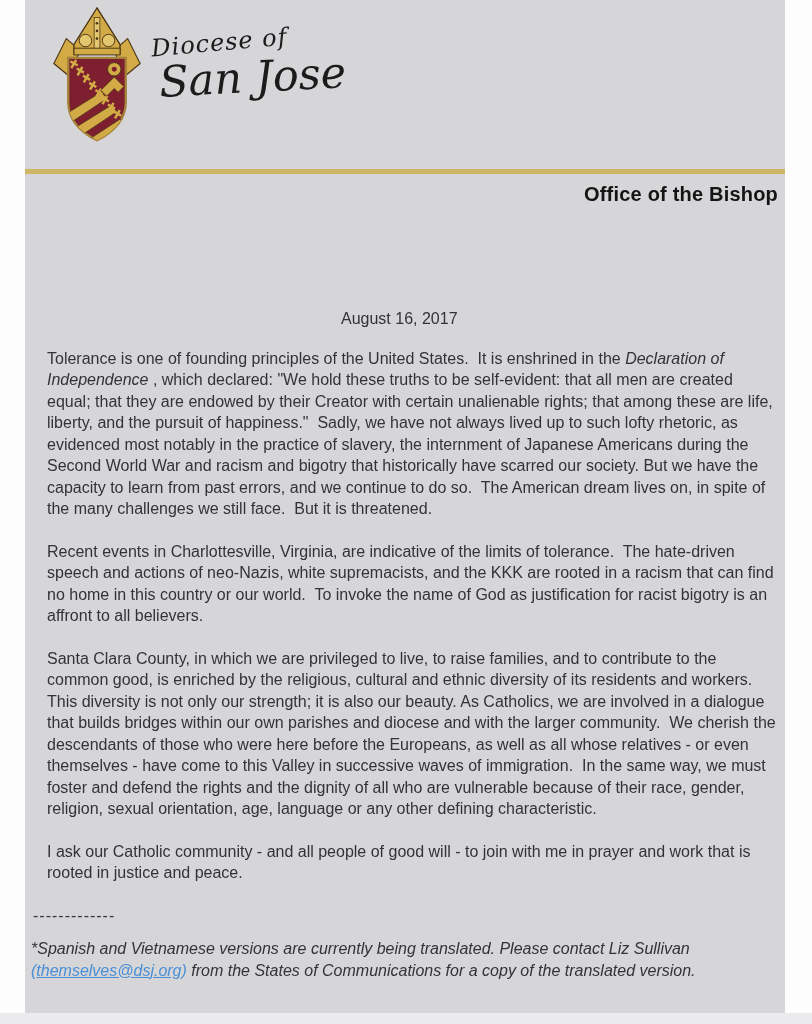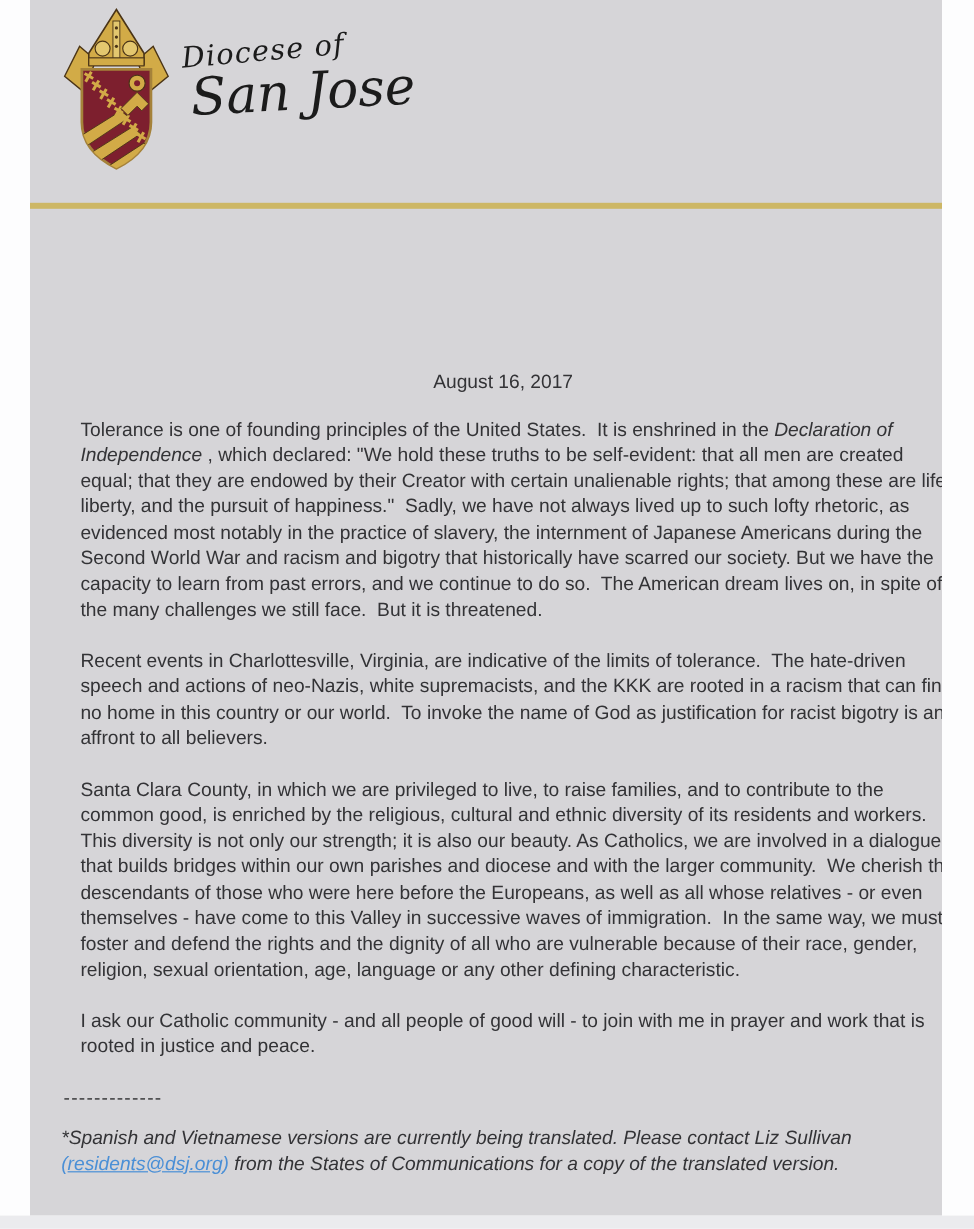--- a/index.html
+++ b/index.html
@@ -31,21 +31,21 @@
   .gold-rule {
     position:absolute; left:0; top:169px; width:760px; height:5px;
     background:#cdb765;
   }
   .office-title {
     position:absolute; top:183px; right:7px;
     font-size:20px; font-weight:700; color:#141414; letter-spacing:0.2px;
   }
   
   .letter {
-    position:absolute; left:26px; top:308px; width:746px;
+    position:absolute; left:6px; top:308px; width:746px;
     font-size:16px; line-height:21.5px; color:#333336;
   }
   .letter p { margin:0 0 21px 16px; white-space:pre-wrap; }
   .date { margin-left:310px; margin-bottom:18px; white-space:pre-wrap; }
   .separator { margin:9px 0 8px 2px; letter-spacing:1px; color:#3a3a3c; }
   .footnote { font-style:italic; margin-top:12px; }
   .footnote a, .paren {
     color:#4a8fd6; text-decoration:none;
   }
   .footnote a { text-decoration:underline; }
@@ -100,32 +100,33 @@
     <circle cx="70" cy="66" r="2.6" fill="#7d1f2e"></circle>
   </svg>
 
   <div class="wordmark">
     <div class="wordmark-line1">Diocese of</div>
     <div class="wordmark-line2">San Jose</div>
   </div>
 
   <div class="gold-rule"></div>
 
+  <div class="office-title">Office of the Bishop</div>
 
   <div class="letter">
     <div class="date">August 16, 2017</div>
 
     <p><span>Tolerance is one of founding principles of the United States.  It is enshrined in the </span><em>Declaration of Independence</em><span> , which declared: "We hold these truths to be self-evident: that all men are created equal; that they are endowed by their Creator with certain unalienable rights; that among these are life, liberty, and the pursuit of happiness."  Sadly, we have not always lived up to such lofty rhetoric, as evidenced most notably in the practice of slavery, the internment of Japanese Americans during the Second World War and racism and bigotry that historically have scarred our society. But we have the capacity to learn from past errors, and we continue to do so.  The American dream lives on, in spite of the many challenges we still face.  But it is threatened.</span></p>
 
     <p>Recent events in Charlottesville, Virginia, are indicative of the limits of tolerance.  The hate-driven speech and actions of neo-Nazis, white supremacists, and the KKK are rooted in a racism that can find no home in this country or our world.  To invoke the name of God as justification for racist bigotry is an affront to all believers.</p>
 
     <p>Santa Clara County, in which we are privileged to live, to raise families, and to contribute to the common good, is enriched by the religious, cultural and ethnic diversity of its residents and workers. This diversity is not only our strength; it is also our beauty. As Catholics, we are involved in a dialogue that builds bridges within our own parishes and diocese and with the larger community.  We cherish the descendants of those who were here before the Europeans, as well as all whose relatives - or even themselves - have come to this Valley in successive waves of immigration.  In the same way, we must foster and defend the rights and the dignity of all who are vulnerable because of their race, gender, religion, sexual orientation, age, language or any other defining characteristic.</p>
 
     <p>I ask our Catholic community - and all people of good will - to join with me in prayer and work that is rooted in justice and peace.</p>
 
     <div class="separator">-------------</div>
 
-    <div class="footnote"><span>*Spanish and Vietnamese versions are currently being translated. Please contact Liz Sullivan </span><span class="paren">(</span><a href="#">residents@dsj.org</a><span class="paren">)</span><span> from the States of Communications for a copy of the translated version.</span></div>
+    <div class="footnote"><span>*Spanish and Vietnamese versions are currently being translated. Please contact Liz Sullivan </span><span class="paren">(</span><a href="#">themselves@dsj.org</a><span class="paren">)</span><span> from the States of Communications for a copy of the translated version.</span></div>
   </div>
 
 </div>
 
 <div class="bottom-strip"></div>
 
 </body></html>

